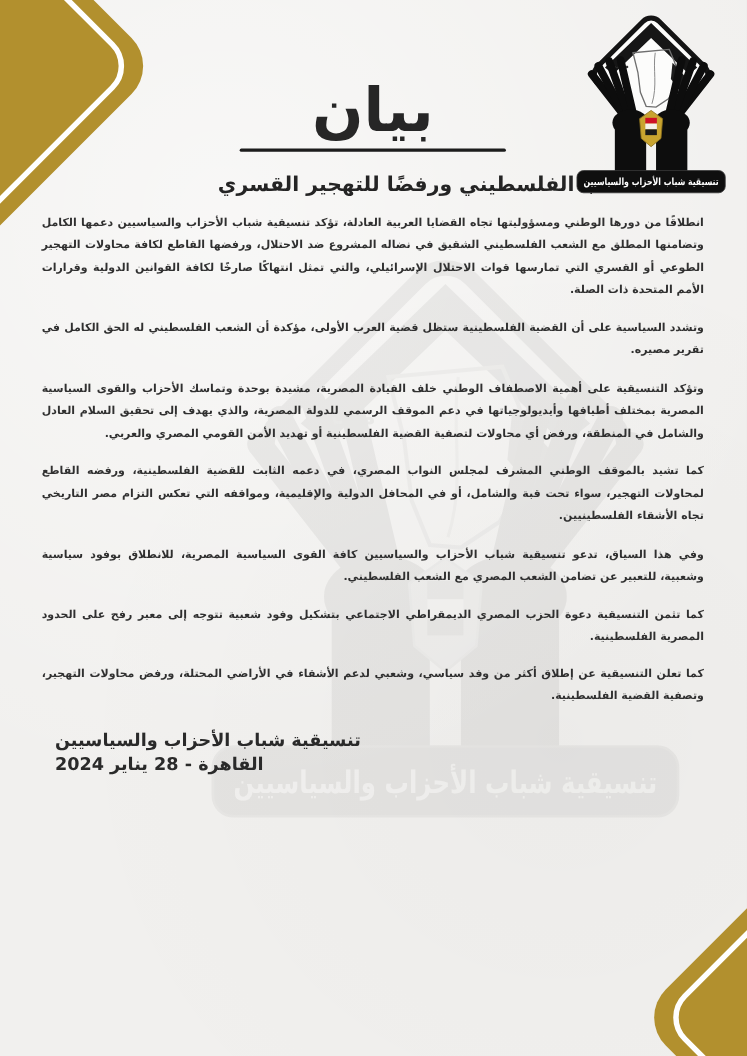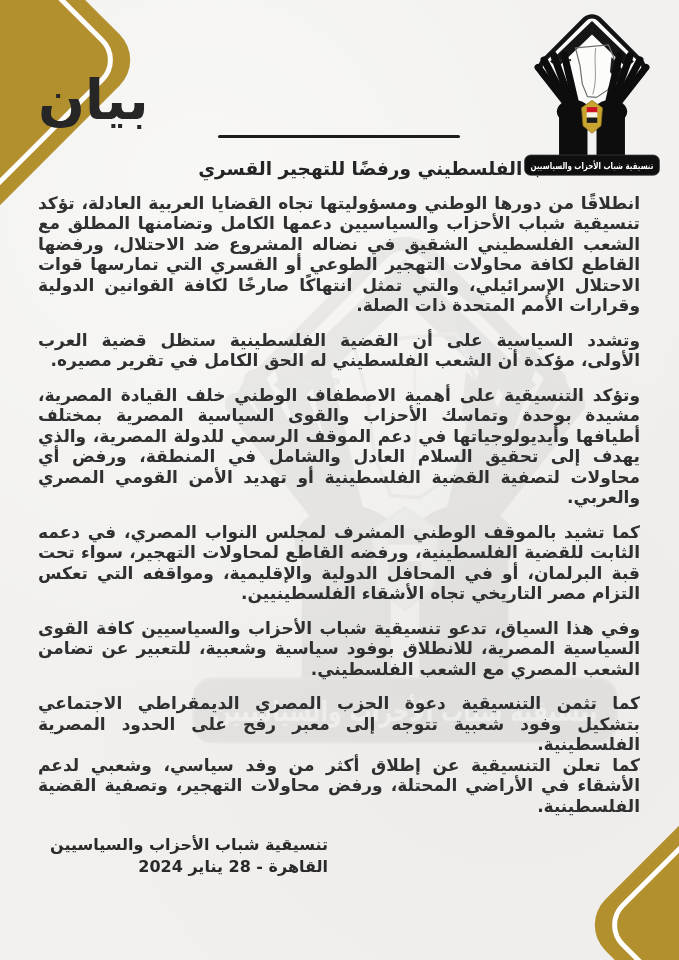--- a/index.html
+++ b/index.html
@@ -30,38 +30,38 @@
     opacity:0.05;filter:grayscale(1);pointer-events:none;z-index:1;
   }
   
   .logo{position:absolute;right:12px;top:12px;width:150px;height:176px;z-index:4;}
   
   .column{
     position:absolute;left:38px;top:70px;width:602px;z-index:3;
     color:#2e2e2e;
   }
   .title{
-    text-align:left;font-size:55px;font-weight:bold;line-height:1.1;
+    text-align:center;font-size:55px;font-weight:bold;line-height:1.1;
     letter-spacing:1px;color:#262626;margin:0;
   }
   .title-underline{
     width:242px;height:3px;background:#1c1c1c;margin:4px auto 0 auto;border-radius:2px;
   }
   .subtitle{
     margin-top:20px;text-align:right;font-size:18.5px;font-weight:bold;color:#242424;
   }
   .paragraphs p{
     margin:14px 0 0 0;
-    font-size:17px;font-weight:bold;line-height:20.5px;
+    font-size:10px;font-weight:bold;line-height:20.5px;
     text-align:justify;color:#303030;
   }
-  .paragraphs p.joined{margin-top:0;}
+  .paragraphs p.joined{margin-top:12px;}
   .signature{
     margin-top:18px;margin-right:auto;margin-left:12px;width:max-content;
-    text-align:right;font-size:16px;font-weight:bold;line-height:22px;color:#2a2a2a;
+    text-align:left;font-size:16px;font-weight:bold;line-height:22px;color:#2a2a2a;
   }
 </style>
 </head>
 <body>
 
 <svg width="0" height="0" style="position:absolute" aria-hidden="true">
   <defs>
     <symbol id="org-logo" viewBox="0 0 200 235">
       <g>
         <rect x="47" y="22" width="106" height="106" rx="14" transform="rotate(45 100 75)" fill="#fcfcfb" stroke="#141414" stroke-width="6"></rect>
@@ -123,21 +123,21 @@
   <div class="column">
     <h1 class="title">بيان</h1>
     <div class="title-underline"></div>
 
     <div class="subtitle">دعمًا للشعب الفلسطيني ورفضًا للتهجير القسري</div>
 
     <div class="paragraphs">
       <p>انطلاقًا من دورها الوطني ومسؤوليتها تجاه القضايا العربية العادلة، تؤكد تنسيقية شباب الأحزاب والسياسيين دعمها الكامل وتضامنها المطلق مع الشعب الفلسطيني الشقيق في نضاله المشروع ضد الاحتلال، ورفضها القاطع لكافة محاولات التهجير الطوعي أو القسري التي تمارسها قوات الاحتلال الإسرائيلي، والتي تمثل انتهاكًا صارخًا لكافة القوانين الدولية وقرارات الأمم المتحدة ذات الصلة.</p>
       <p>وتشدد السياسية على أن القضية الفلسطينية ستظل قضية العرب الأولى، مؤكدة أن الشعب الفلسطيني له الحق الكامل في تقرير مصيره.</p>
       <p>وتؤكد التنسيقية على أهمية الاصطفاف الوطني خلف القيادة المصرية، مشيدة بوحدة وتماسك الأحزاب والقوى السياسية المصرية بمختلف أطيافها وأيديولوجياتها في دعم الموقف الرسمي للدولة المصرية، والذي يهدف إلى تحقيق السلام العادل والشامل في المنطقة، ورفض أي محاولات لتصفية القضية الفلسطينية أو تهديد الأمن القومي المصري والعربي.</p>
-      <p>كما تشيد بالموقف الوطني المشرف لمجلس النواب المصري، في دعمه الثابت للقضية الفلسطينية، ورفضه القاطع لمحاولات التهجير، سواء تحت قبة البرلمان، أو في المحافل الدولية والإقليمية، ومواقفه التي تعكس التزام مصر التاريخي تجاه الأشقاء الفلسطينيين.</p>
+      <p>كما تشيد بالموقف الوطني المشرف لمجلس النواب المصري، في دعمه الثابت للقضية الفلسطينية، ورفضه القاطع لمحاولات التهجير، سواء تحت قبة والشامل، أو في المحافل الدولية والإقليمية، ومواقفه التي تعكس التزام مصر التاريخي تجاه الأشقاء الفلسطينيين.</p>
       <p>وفي هذا السياق، تدعو تنسيقية شباب الأحزاب والسياسيين كافة القوى السياسية المصرية، للانطلاق بوفود سياسية وشعبية، للتعبير عن تضامن الشعب المصري مع الشعب الفلسطيني.</p>
       <p>كما تثمن التنسيقية دعوة الحزب المصري الديمقراطي الاجتماعي بتشكيل وفود شعبية تتوجه إلى معبر رفح على الحدود المصرية الفلسطينية.</p>
       <p class="joined">كما تعلن التنسيقية عن إطلاق أكثر من وفد سياسي، وشعبي لدعم الأشقاء في الأراضي المحتلة، ورفض محاولات التهجير، وتصفية القضية الفلسطينية.</p>
     </div>
 
     <div class="signature">
       <div>تنسيقية شباب الأحزاب والسياسيين</div>
       <div>القاهرة - 28 يناير 2024</div>
     </div>
   </div>

